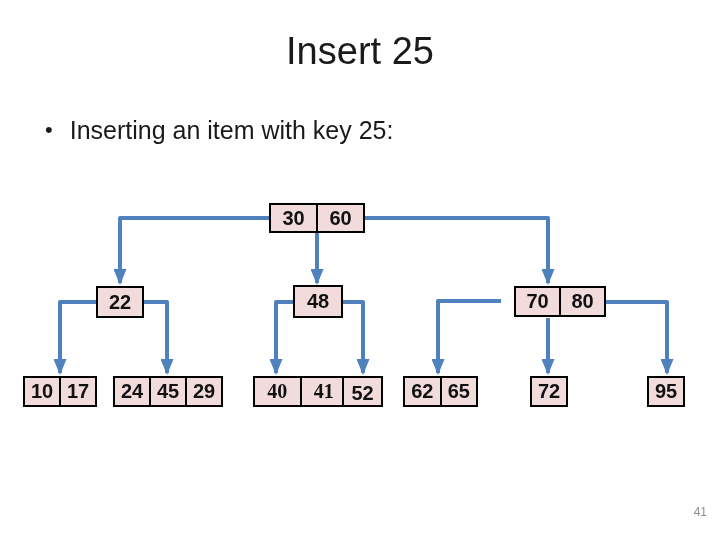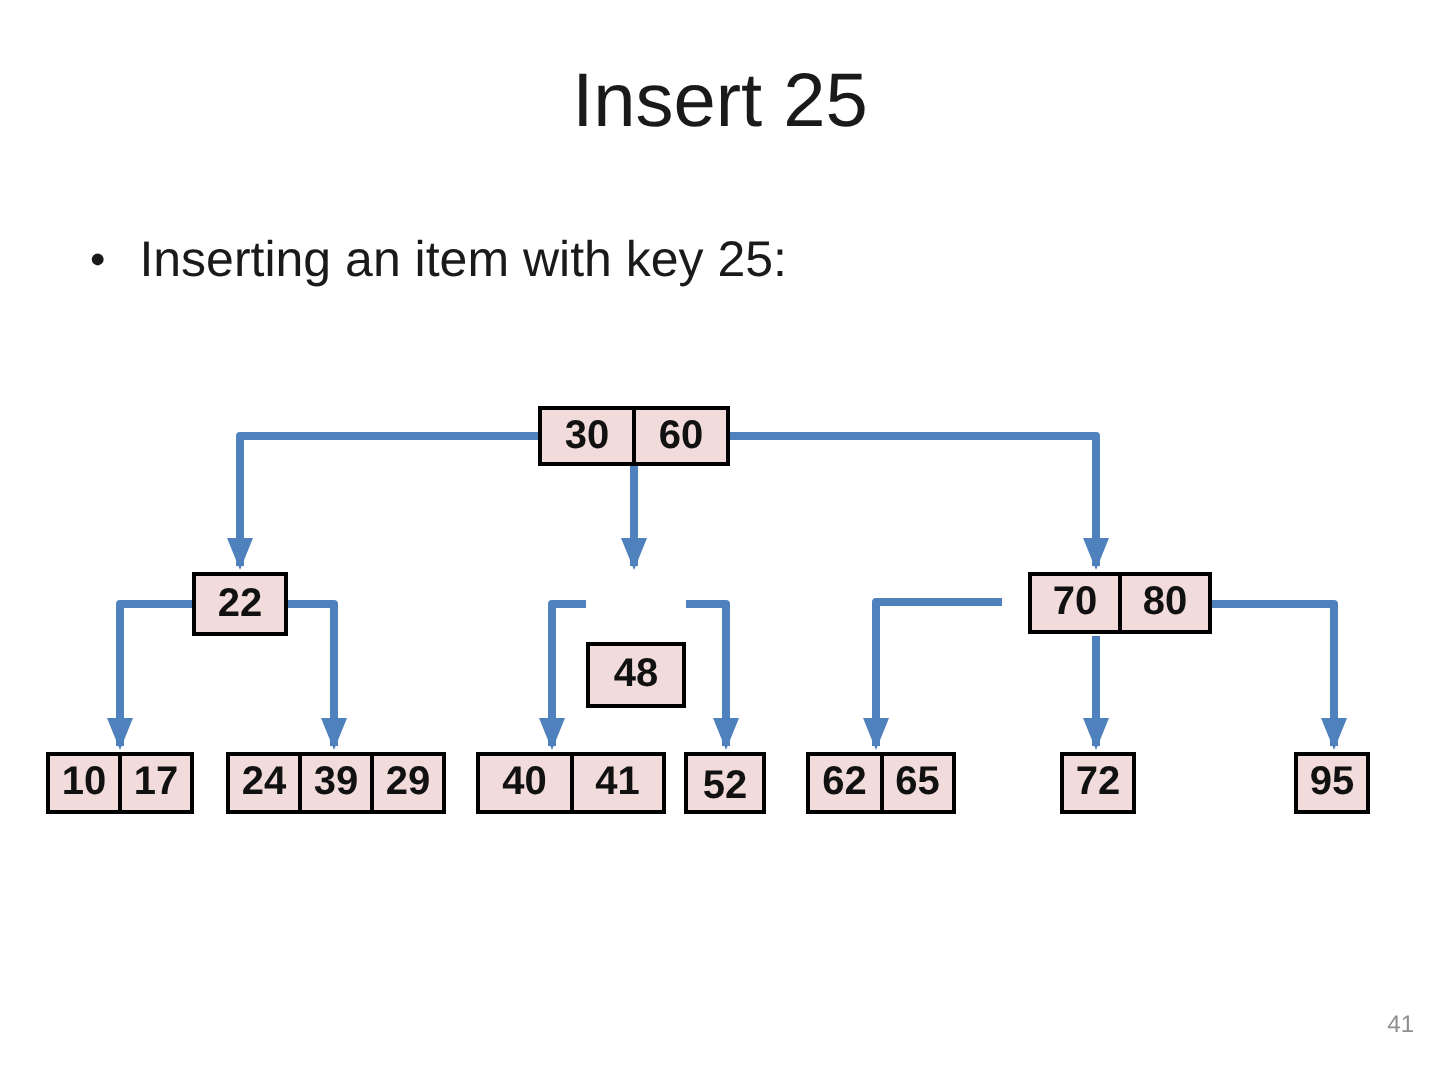--- a/index.html
+++ b/index.html
@@ -97,37 +97,37 @@
     </svg>
 
   <div class="tree-layer">
       <div class="tree-node" style="left: 269px; top: 203px; width: 96px; height: 30px;">
         <div class="tree-cell">30</div>
         <div class="tree-cell">60</div>
       </div>
       <div class="tree-node" style="left: 96px; top: 286px; width: 48px; height: 32px;">
         <div class="tree-cell">22</div>
       </div>
-      <div class="tree-node" style="left: 293px; top: 285px; width: 50px; height: 33px; margin-top: 36px;">
+      <div class="tree-node" style="left: 293px; top: 285px; width: 50px; height: 33px;">
         <div class="tree-cell">48</div>
       </div>
       <div class="tree-node" style="left: 514px; top: 286px; width: 92px; height: 31px;">
         <div class="tree-cell">70</div>
         <div class="tree-cell">80</div>
       </div>
       <div class="tree-node" style="left: 23px; top: 376px; width: 74px; height: 31px;">
         <div class="tree-cell">10</div>
         <div class="tree-cell">17</div>
       </div>
       <div class="tree-node" style="left: 113px; top: 376px; width: 110px; height: 31px;">
         <div class="tree-cell">24</div>
-        <div class="tree-cell">39</div>
+        <div class="tree-cell">45</div>
         <div class="tree-cell">29</div>
       </div>
-      <div class="tree-node" style="left: 238px; top: 376px; width: 95px; height: 31px;">
+      <div class="tree-node" style="left: 253px; top: 376px; width: 95px; height: 31px; font-family: Liberation Serif, serif;">
         <div class="tree-cell">40</div>
         <div class="tree-cell">41</div>
       </div>
       <div class="tree-node" style="left: 342px; top: 376px; width: 41px; height: 31px; align-items: flex-end;">
         <div class="tree-cell">52</div>
       </div>
       <div class="tree-node" style="left: 403px; top: 376px; width: 75px; height: 31px;">
         <div class="tree-cell">62</div>
         <div class="tree-cell">65</div>
       </div>

